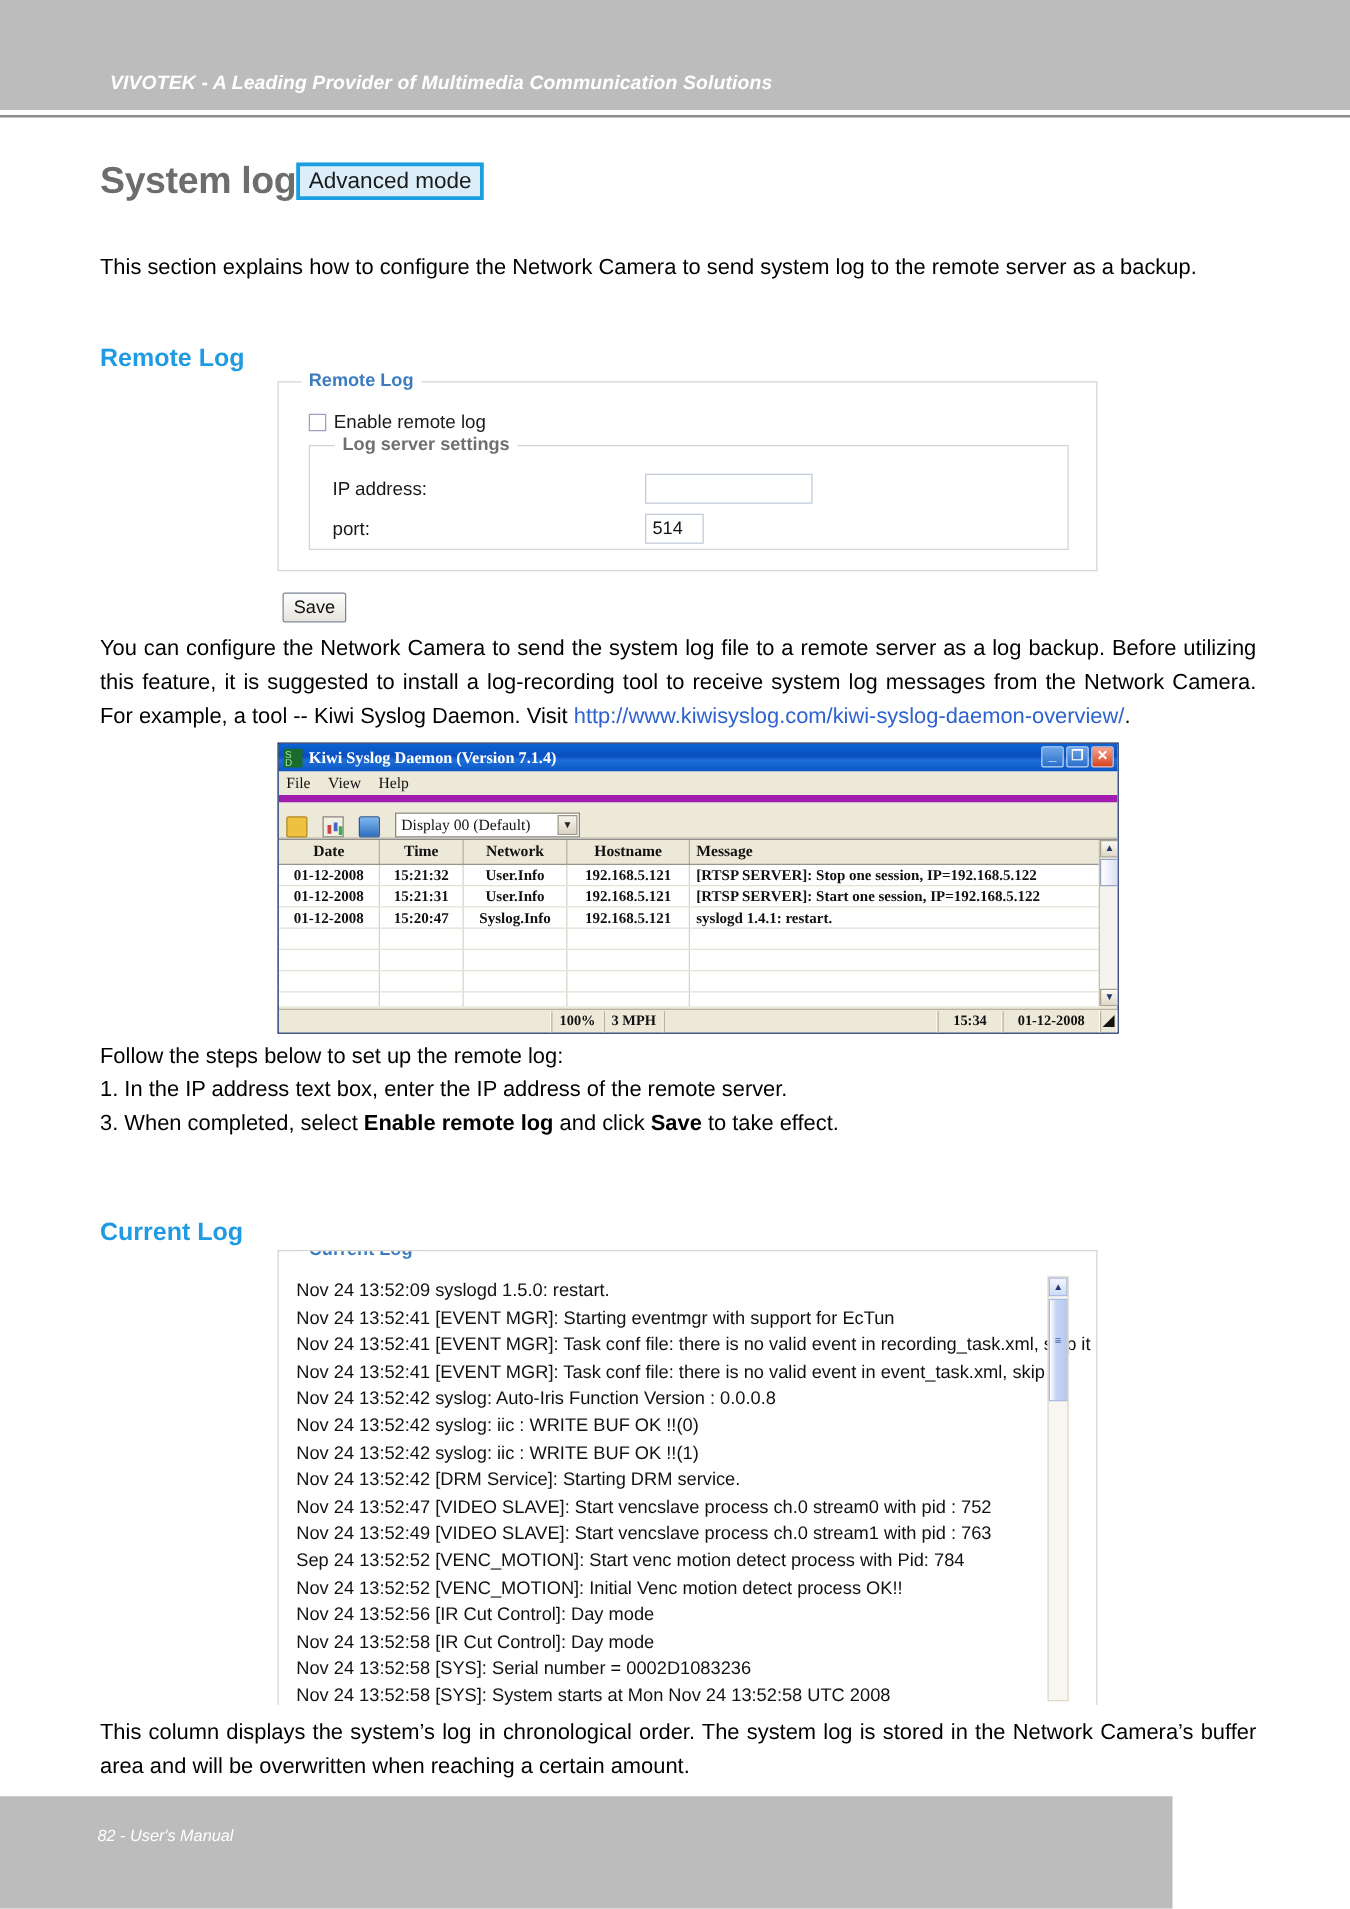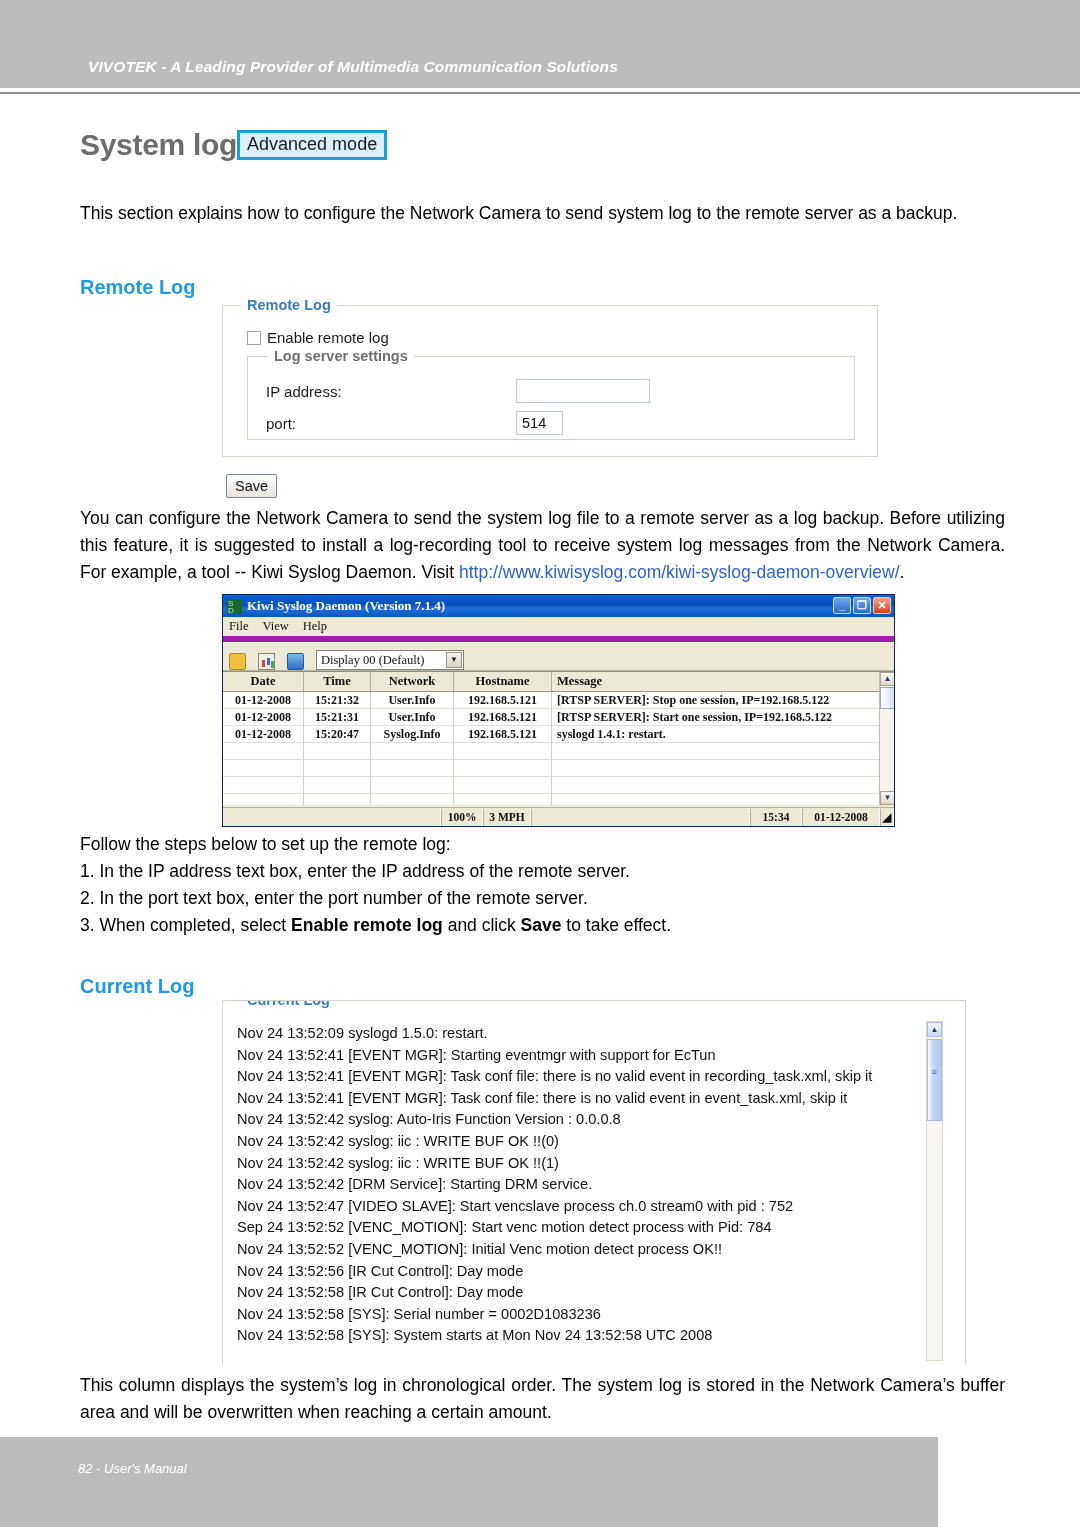--- a/index.html
+++ b/index.html
@@ -463,21 +463,21 @@
   .sb-cell.spacer-mid { flex: 1; }
   .sb-cell.time  { width: 52px; }
   .sb-cell.date  { width: 78px; }
   .sb-grip { width: 14px; }
 
   
   .panel-current {
     position: absolute;
     left: 222px;
     top: 1000px;
-    width: 744px;
+    width: 656px;
     height: 364px;
     border: 1px solid #d8d2cc;
     border-bottom: none;
     background: #ffffff;
     box-sizing: border-box;
     overflow: hidden;
   }
   .legend.current-legend {
     left: 18px;
     top: -8px;
@@ -710,39 +710,39 @@
     <div class="sb-cell spacer-mid"></div>
     <div class="sb-cell time">15:34</div>
     <div class="sb-cell date">01-12-2008</div>
     <div class="sb-cell sb-grip">◢</div>
   </div>
 </div>
 
 <div class="para steps">
   <div>Follow the steps below to set up the remote log:</div>
   <div>1. In the IP address text box, enter the IP address of the remote server.</div>
-  <div>2. In the port text box, enter the port number of the remote server.</div>
   <div><span>3. When completed, select </span><b>Enable remote log</b><span> and click </span><b>Save</b><span> to take effect.</span></div>
 </div>
 
 <div class="section-head current">Current Log</div>
 
 <div class="panel-current">
   <div class="legend current-legend">Current Log</div>
 
   <div class="log-list">
     <div class="log-line">Nov 24 13:52:09 syslogd 1.5.0: restart.</div>
     <div class="log-line">Nov 24 13:52:41 [EVENT MGR]: Starting eventmgr with support for EcTun</div>
     <div class="log-line">Nov 24 13:52:41 [EVENT MGR]: Task conf file: there is no valid event in recording_task.xml, skip it</div>
     <div class="log-line">Nov 24 13:52:41 [EVENT MGR]: Task conf file: there is no valid event in event_task.xml, skip it</div>
     <div class="log-line">Nov 24 13:52:42 syslog: Auto-Iris Function Version : 0.0.0.8</div>
     <div class="log-line">Nov 24 13:52:42 syslog: iic : WRITE BUF OK !!(0)</div>
     <div class="log-line">Nov 24 13:52:42 syslog: iic : WRITE BUF OK !!(1)</div>
     <div class="log-line">Nov 24 13:52:42 [DRM Service]: Starting DRM service.</div>
     <div class="log-line">Nov 24 13:52:47 [VIDEO SLAVE]: Start vencslave process ch.0 stream0 with pid : 752</div>
+    <div class="log-line">Nov 24 13:52:49 [VIDEO SLAVE]: Start vencslave process ch.0 stream1 with pid : 763</div>
     <div class="log-line">Sep 24 13:52:52 [VENC_MOTION]: Start venc motion detect process with Pid: 784</div>
     <div class="log-line">Nov 24 13:52:52 [VENC_MOTION]: Initial Venc motion detect process OK!!</div>
     <div class="log-line">Nov 24 13:52:56 [IR Cut Control]: Day mode</div>
     <div class="log-line">Nov 24 13:52:58 [IR Cut Control]: Day mode</div>
     <div class="log-line">Nov 24 13:52:58 [SYS]: Serial number = 0002D1083236</div>
     <div class="log-line">Nov 24 13:52:58 [SYS]: System starts at Mon Nov 24 13:52:58 UTC 2008</div>
   </div>
 
   <div class="cur-vscroll">
     <div class="cs-btn">▲</div>

